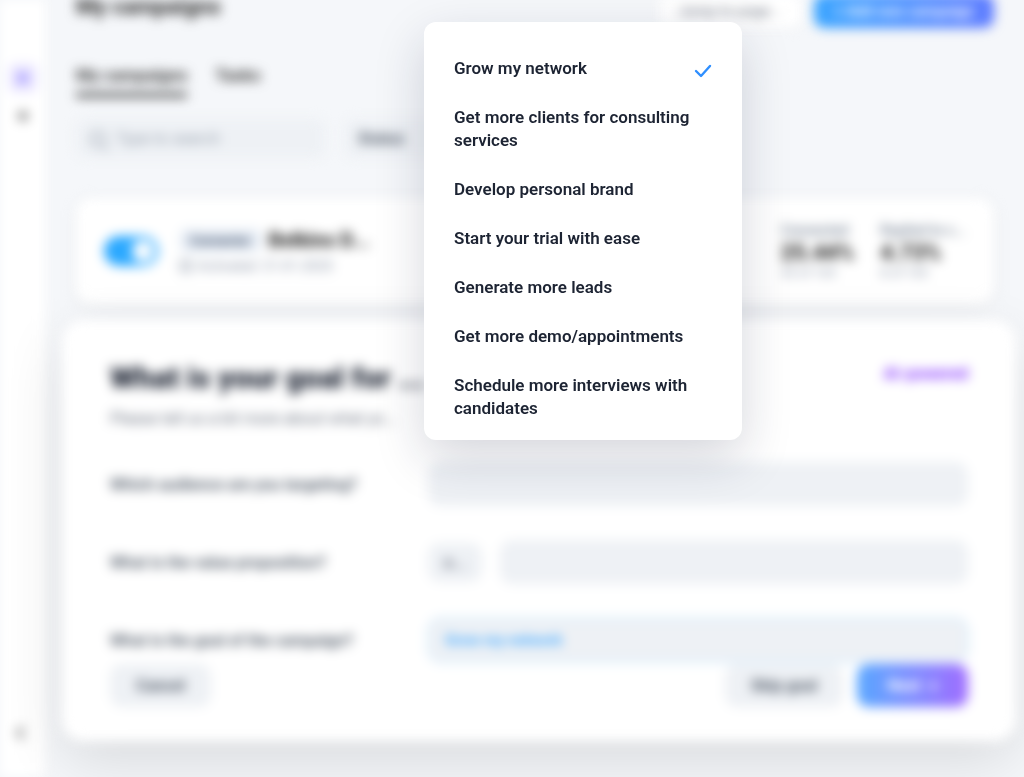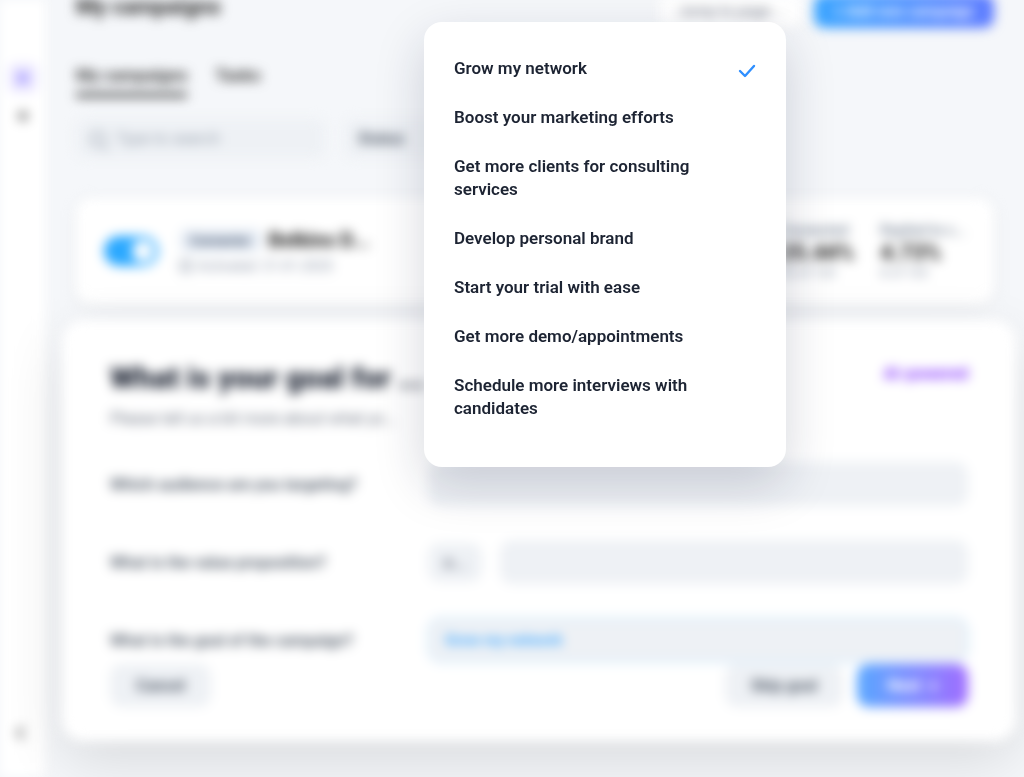--- a/index.html
+++ b/index.html
@@ -63,21 +63,21 @@
   .field.highlight { border:1px solid #9ad4ff; color:#3aa5ff; font-weight:700; }
   .pill { background:#eef1f5; border-radius:12px; padding:10px 16px; color:#6b7280; font-weight:600;}
   .modal .footer { position:absolute; left:48px; right:48px; bottom:34px; display:flex; justify-content:space-between; align-items:center;}
   .btn-cancel { background:#eef1f5; border-radius:12px; padding:12px 26px; font-weight:700; color:#4b5563;}
   .footer-right { display:flex; gap:14px; }
   .btn-skip { background:#eef1f5; border-radius:12px; padding:12px 26px; font-weight:700; color:#4b5563;}
   .btn-next { background:linear-gradient(90deg,#5aa8ff,#a06dff); color:#fff; border-radius:12px; padding:12px 30px; font-weight:800; display:flex; gap:10px; align-items:center;}
   .btn-next .arrow{width:0;height:0;border-left:7px solid #fff;border-top:5px solid transparent;border-bottom:5px solid transparent;}
 
   
-  .dropdown { position:absolute; left:424px; top:22px; width:362px; background:#fff; border-radius:18px; box-shadow:0 18px 50px rgba(20,30,60,0.18); padding:22px 0 35px; z-index:50;}
+  .dropdown { position:absolute; left:424px; top:22px; width:318px; background:#fff; border-radius:12px; box-shadow:0 18px 50px rgba(20,30,60,0.18); padding:22px 0 8px; z-index:50;}
   .dd-item { padding:13px 30px; font-size:17px; color:#1d2433; font-weight:600; cursor:pointer; line-height:1.35; display:flex; justify-content:space-between; align-items:flex-start; gap:12px;}
   .check { flex:0 0 auto; width:18px; height:12px; position:relative; margin-top:4px;}
   .check svg { width:18px; height:14px; }
 </style>
 </head>
 <body>
 
 <div class="app">
 
   <div class="bg">
@@ -184,31 +184,31 @@
   </div>
 
   <div class="dropdown" id="dropdown">
       <div class="dd-item">
         <span>Grow my network</span>
         <span class="check"><svg viewBox="0 0 18 14">
             <path d="M2 7 L7 12 L16 2" fill="none" stroke="#2f8fff" stroke-width="2.4" stroke-linecap="round" stroke-linejoin="round"></path>
           </svg></span>
       </div>
       <div class="dd-item">
-        <span>Boost your marketing efforts</span>
-      </div>
-      <div class="dd-item">
         <span>Get more clients for consulting services</span>
       </div>
       <div class="dd-item">
         <span>Develop personal brand</span>
       </div>
       <div class="dd-item">
         <span>Start your trial with ease</span>
       </div>
       <div class="dd-item">
+        <span>Generate more leads</span>
+      </div>
+      <div class="dd-item">
         <span>Get more demo/appointments</span>
       </div>
       <div class="dd-item">
         <span>Schedule more interviews with candidates</span>
       </div>
     </div>
 </div>
 
 </body></html>

